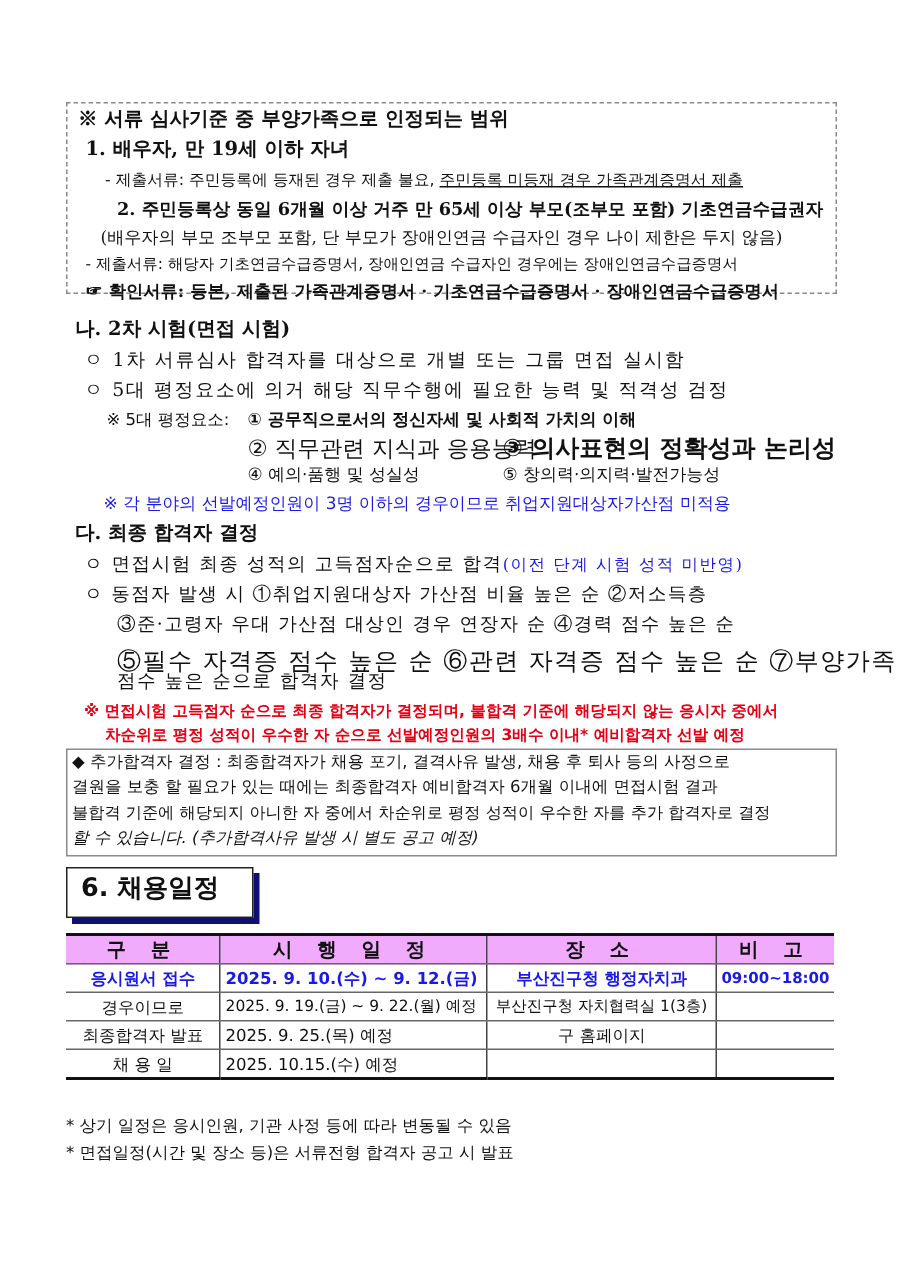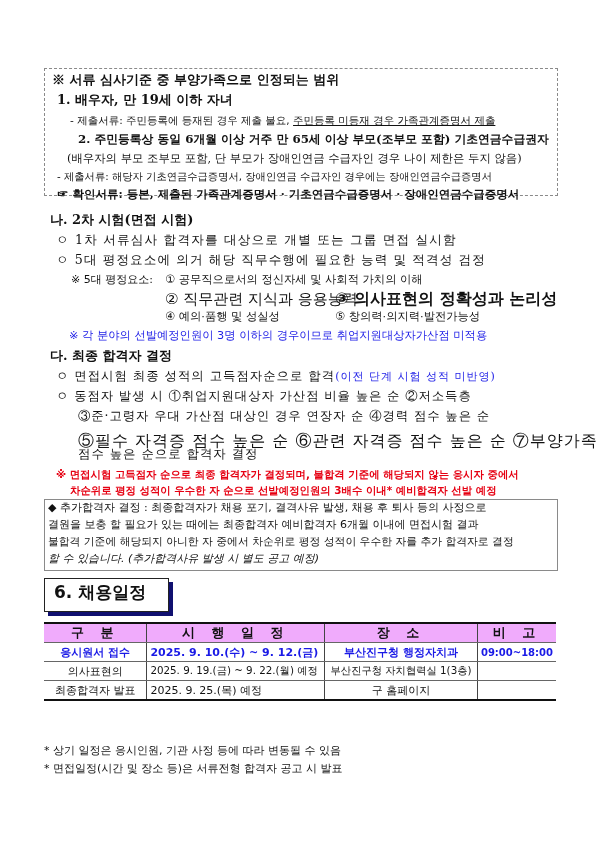--- a/index.html
+++ b/index.html
@@ -69,21 +69,21 @@
 <div class="line" style="left:57px;top:168px;font-size:10.3px;">- 제출서류: 해당자 기초연금수급증명서, 장애인연금 수급자인 경우에는 장애인연금수급증명서</div>
 <div class="line b serif" style="left:57px;top:186px;font-size:11.5px;">
   <span>☞</span>
   <span>확인서류: 등본, 제출된 가족관계증명서 · 기초연금수급증명서 · 장애인연금수급증명서</span>
 </div>
 
 <div class="line b serif" style="left:50px;top:212px;font-size:13px;">나. 2차 시험(면접 시험)</div>
 <div class="line serif" style="left:56px;top:232px;font-size:12.6px;letter-spacing:1.2px;">ㅇ 1차 서류심사 합격자를 대상으로 개별 또는 그룹 면접 실시함</div>
 <div class="line serif" style="left:56px;top:252px;font-size:12.6px;letter-spacing:1.1px;">ㅇ 5대 평정요소에 의거 해당 직무수행에 필요한 능력 및 적격성 검정</div>
 <div class="line" style="left:71px;top:272px;font-size:11px;">※ 5대 평정요소:</div>
-<div class="line" style="left:165px;top:272px;font-size:11.3px;">① 공무직으로서의 정신자세 및 사회적 가치의 이해</div>
+<div class="line" style="left:165px;top:272px;font-size:11.3px;font-weight:bold;">① 공무직으로서의 정신자세 및 사회적 가치의 이해</div>
 <div class="line" style="left:165px;top:291px;font-size:15px;">② 직무관련 지식과 응용능력</div>
 <div class="line" style="left:335px;top:291px;font-size:16px;font-weight:bold;">③ 의사표현의 정확성과 논리성</div>
 <div class="line" style="left:165px;top:309px;font-size:11.3px;">④ 예의·품행 및 성실성</div>
 <div class="line" style="left:335px;top:309px;font-size:11.3px;">⑤ 창의력·의지력·발전가능성</div>
 <div class="line blue" style="left:69px;top:328px;font-size:11.3px;">※ 각 분야의 선발예정인원이 3명 이하의 경우이므로 취업지원대상자가산점 미적용</div>
 
 <div class="line b serif" style="left:50px;top:348px;font-size:13px;">다. 최종 합격자 결정</div>
 <div class="line serif" style="left:56px;top:368px;font-size:12.4px;letter-spacing:1px;">
   <span>ㅇ 면접시험 최종 성적의 고득점자순으로 합격</span><span class="blue" style="font-size:11px;">(이전 단계 시험 성적 미반영)</span>
 </div>
@@ -118,28 +118,34 @@
     </tr>
   </thead>
   <tbody>
     <tr>
       <td class="c b blue">응시원서 접수</td>
       <td class="l b blue">2025. 9. 10.(수) ~ 9. 12.(금)</td>
       <td class="c b blue">부산진구청 행정자치과</td>
       <td class="c b blue" style="font-size:10px;">09:00~18:00</td>
     </tr>
     <tr>
-      <td class="c">의사표현의</td>
+      <td class="c">경우이므로</td>
       <td class="l" style="font-size:10.3px;">2025. 9. 19.(금) ~ 9. 22.(월) 예정</td>
       <td class="c" style="font-size:10.3px;">부산진구청 자치협력실 1(3층)</td>
       <td class="c"></td>
     </tr>
     <tr>
       <td class="c">최종합격자 발표</td>
       <td class="l">2025. 9. 25.(목) 예정</td>
       <td class="c">구 홈페이지</td>
       <td class="c"></td>
     </tr>
+    <tr>
+      <td class="c">채 용 일</td>
+      <td class="l">2025. 10.15.(수) 예정</td>
+      <td class="c"></td>
+      <td class="c"></td>
+    </tr>
   </tbody>
 </table>
 
 <div class="line" style="left:44px;top:743px;font-size:11px;">* 상기 일정은 응시인원, 기관 사정 등에 따라 변동될 수 있음</div>
 <div class="line" style="left:44px;top:761px;font-size:11px;">* 면접일정(시간 및 장소 등)은 서류전형 합격자 공고 시 발표</div>
 
 </body></html>

